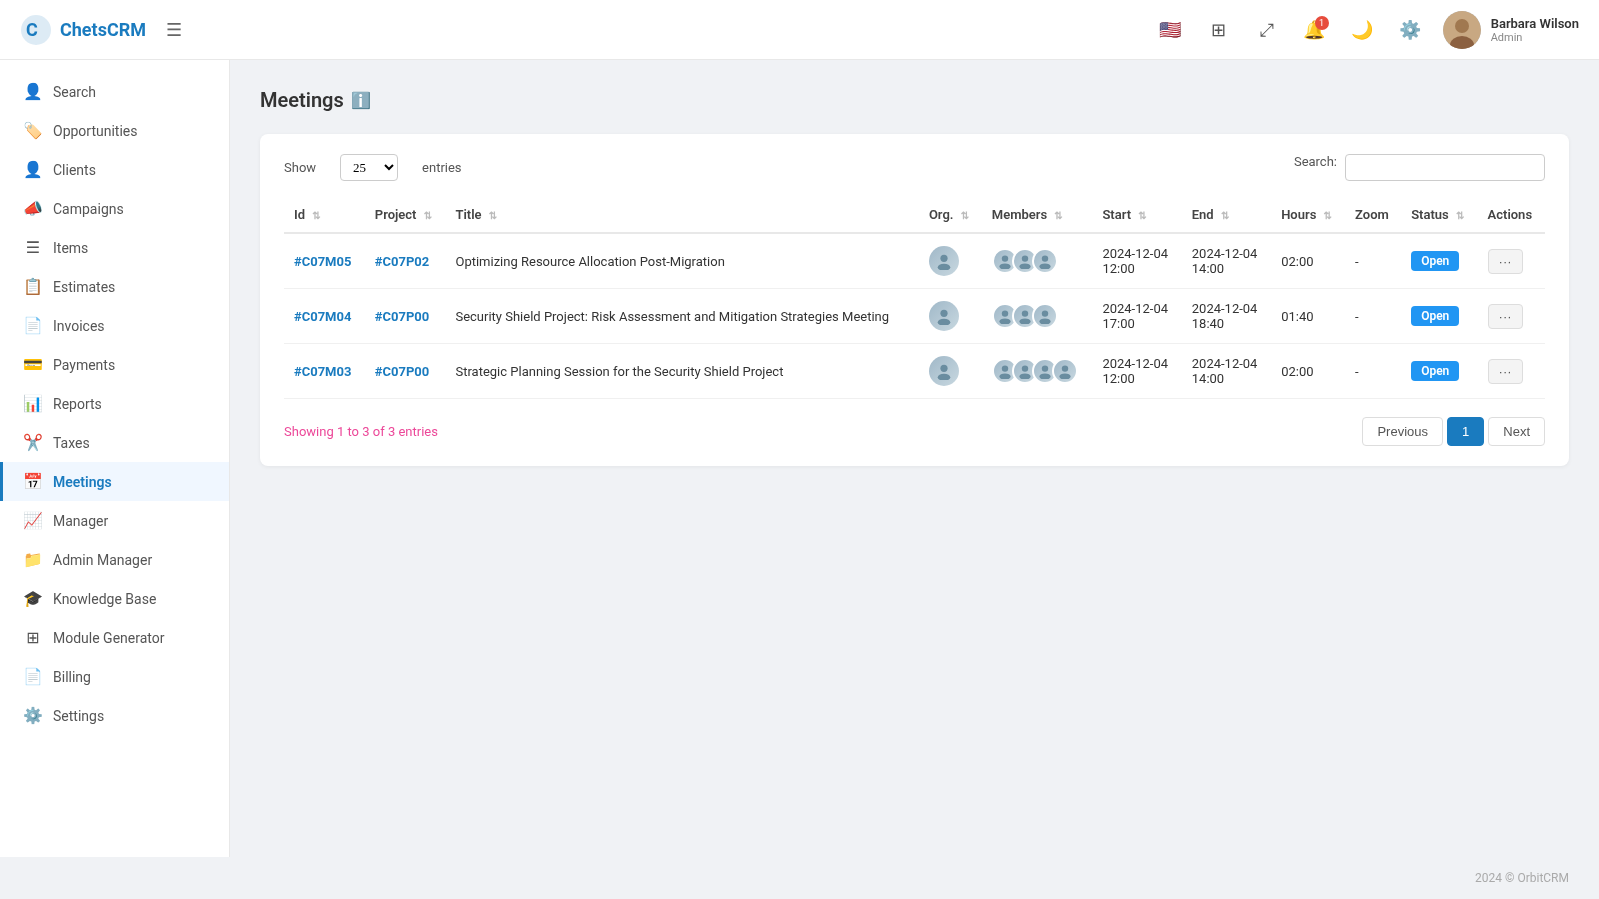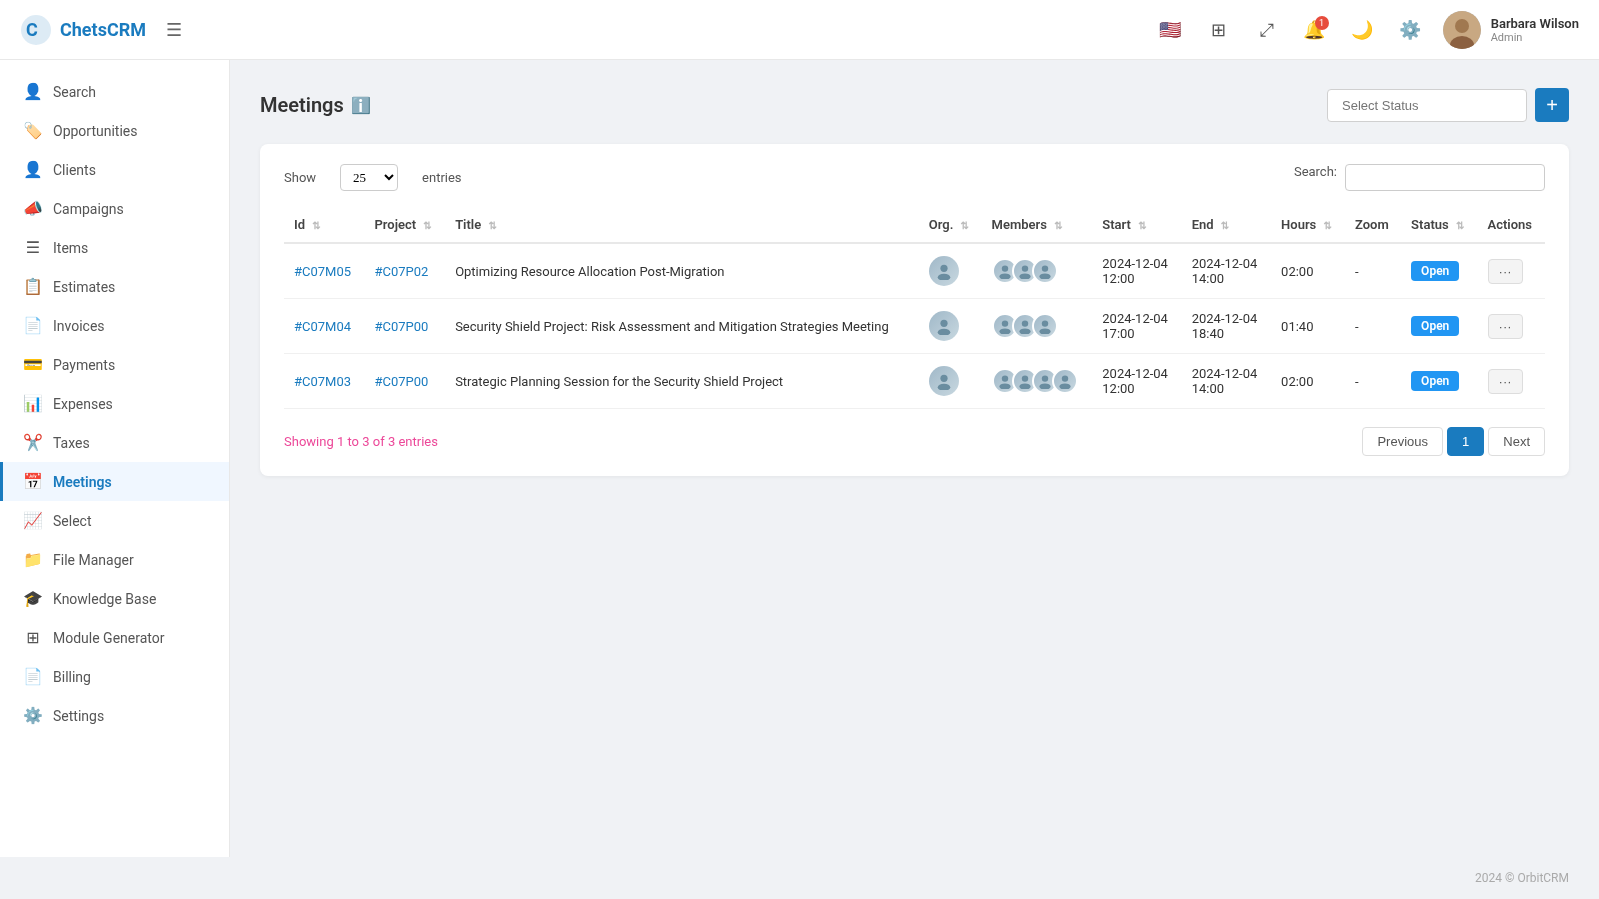--- a/index.html
+++ b/index.html
@@ -75,21 +75,21 @@
       font-size: 13px; outline: none; width: 200px;
     }
 
     
     table { width: 100%; border-collapse: collapse; font-size: 13px; }
     thead tr { border-bottom: 2px solid #e8e8e8; }
     th { padding: 10px 10px; text-align: left; font-weight: 600; color: #444; white-space: nowrap; cursor: pointer; }
     th .sort-arrows { color: #bbb; font-size: 10px; margin-left: 4px; }
     tbody tr { border-bottom: 1px solid #f0f0f0; }
     td { padding: 12px 10px; vertical-align: middle; }
-    .link-blue { color: #1a7bbf; text-decoration: none; font-weight: 400; cursor: pointer; }
+    .link-blue { color: #1a7bbf; text-decoration: none; font-weight: 700; cursor: pointer; }
 
     
     .member-avatars { display: flex; }
 
     
     .status-badge {
       display: inline-block; padding: 3px 10px; border-radius: 4px;
       font-size: 12px; font-weight: 600; text-align: right;
     }
     .status-open { background: #2196f3; color: #fff; }
@@ -201,37 +201,37 @@
       <div class="sidebar-item">
       <span class="sidebar-icon">📄</span>
       <span>Invoices</span>
     </div>
       <div class="sidebar-item">
       <span class="sidebar-icon">💳</span>
       <span>Payments</span>
     </div>
       <div class="sidebar-item">
       <span class="sidebar-icon">📊</span>
-      <span>Expenses</span>
+      <span>Reports</span>
     </div>
       <div class="sidebar-item">
       <span class="sidebar-icon">✂️</span>
       <span>Taxes</span>
     </div>
       <div class="sidebar-item active">
       <span class="sidebar-icon">📅</span>
       <span>Meetings</span>
     </div>
       <div class="sidebar-item">
       <span class="sidebar-icon">📈</span>
-      <span>Select</span>
+      <span>Manager</span>
     </div>
       <div class="sidebar-item">
       <span class="sidebar-icon">📁</span>
-      <span>File Manager</span>
+      <span>Admin Manager</span>
     </div>
       <div class="sidebar-item">
       <span class="sidebar-icon">🎓</span>
       <span>Knowledge Base</span>
     </div>
       <div class="sidebar-item">
       <span class="sidebar-icon">⊞</span>
       <span>Module Generator</span>
     </div>
       <div class="sidebar-item">
@@ -243,24 +243,20 @@
       <span>Settings</span>
     </div>
     </aside>
 
   <main class="main-content">
 
     <div class="page-header">
       <div class="page-title-row">
         <h1 class="page-title">Meetings</h1>
         <span class="info-icon">ℹ️</span>
-      </div>
-      <div class="header-actions">
-        <input class="status-select" type="text" readonly="" placeholder="Select Status" style="">
-        <button class="add-btn">+</button>
       </div>
     </div>
 
     <div class="table-card">
 
       <div class="table-controls">
         <div class="show-entries">
           <span>Show</span>
           <select class="entries-select">
             <option value="10">10</option>

